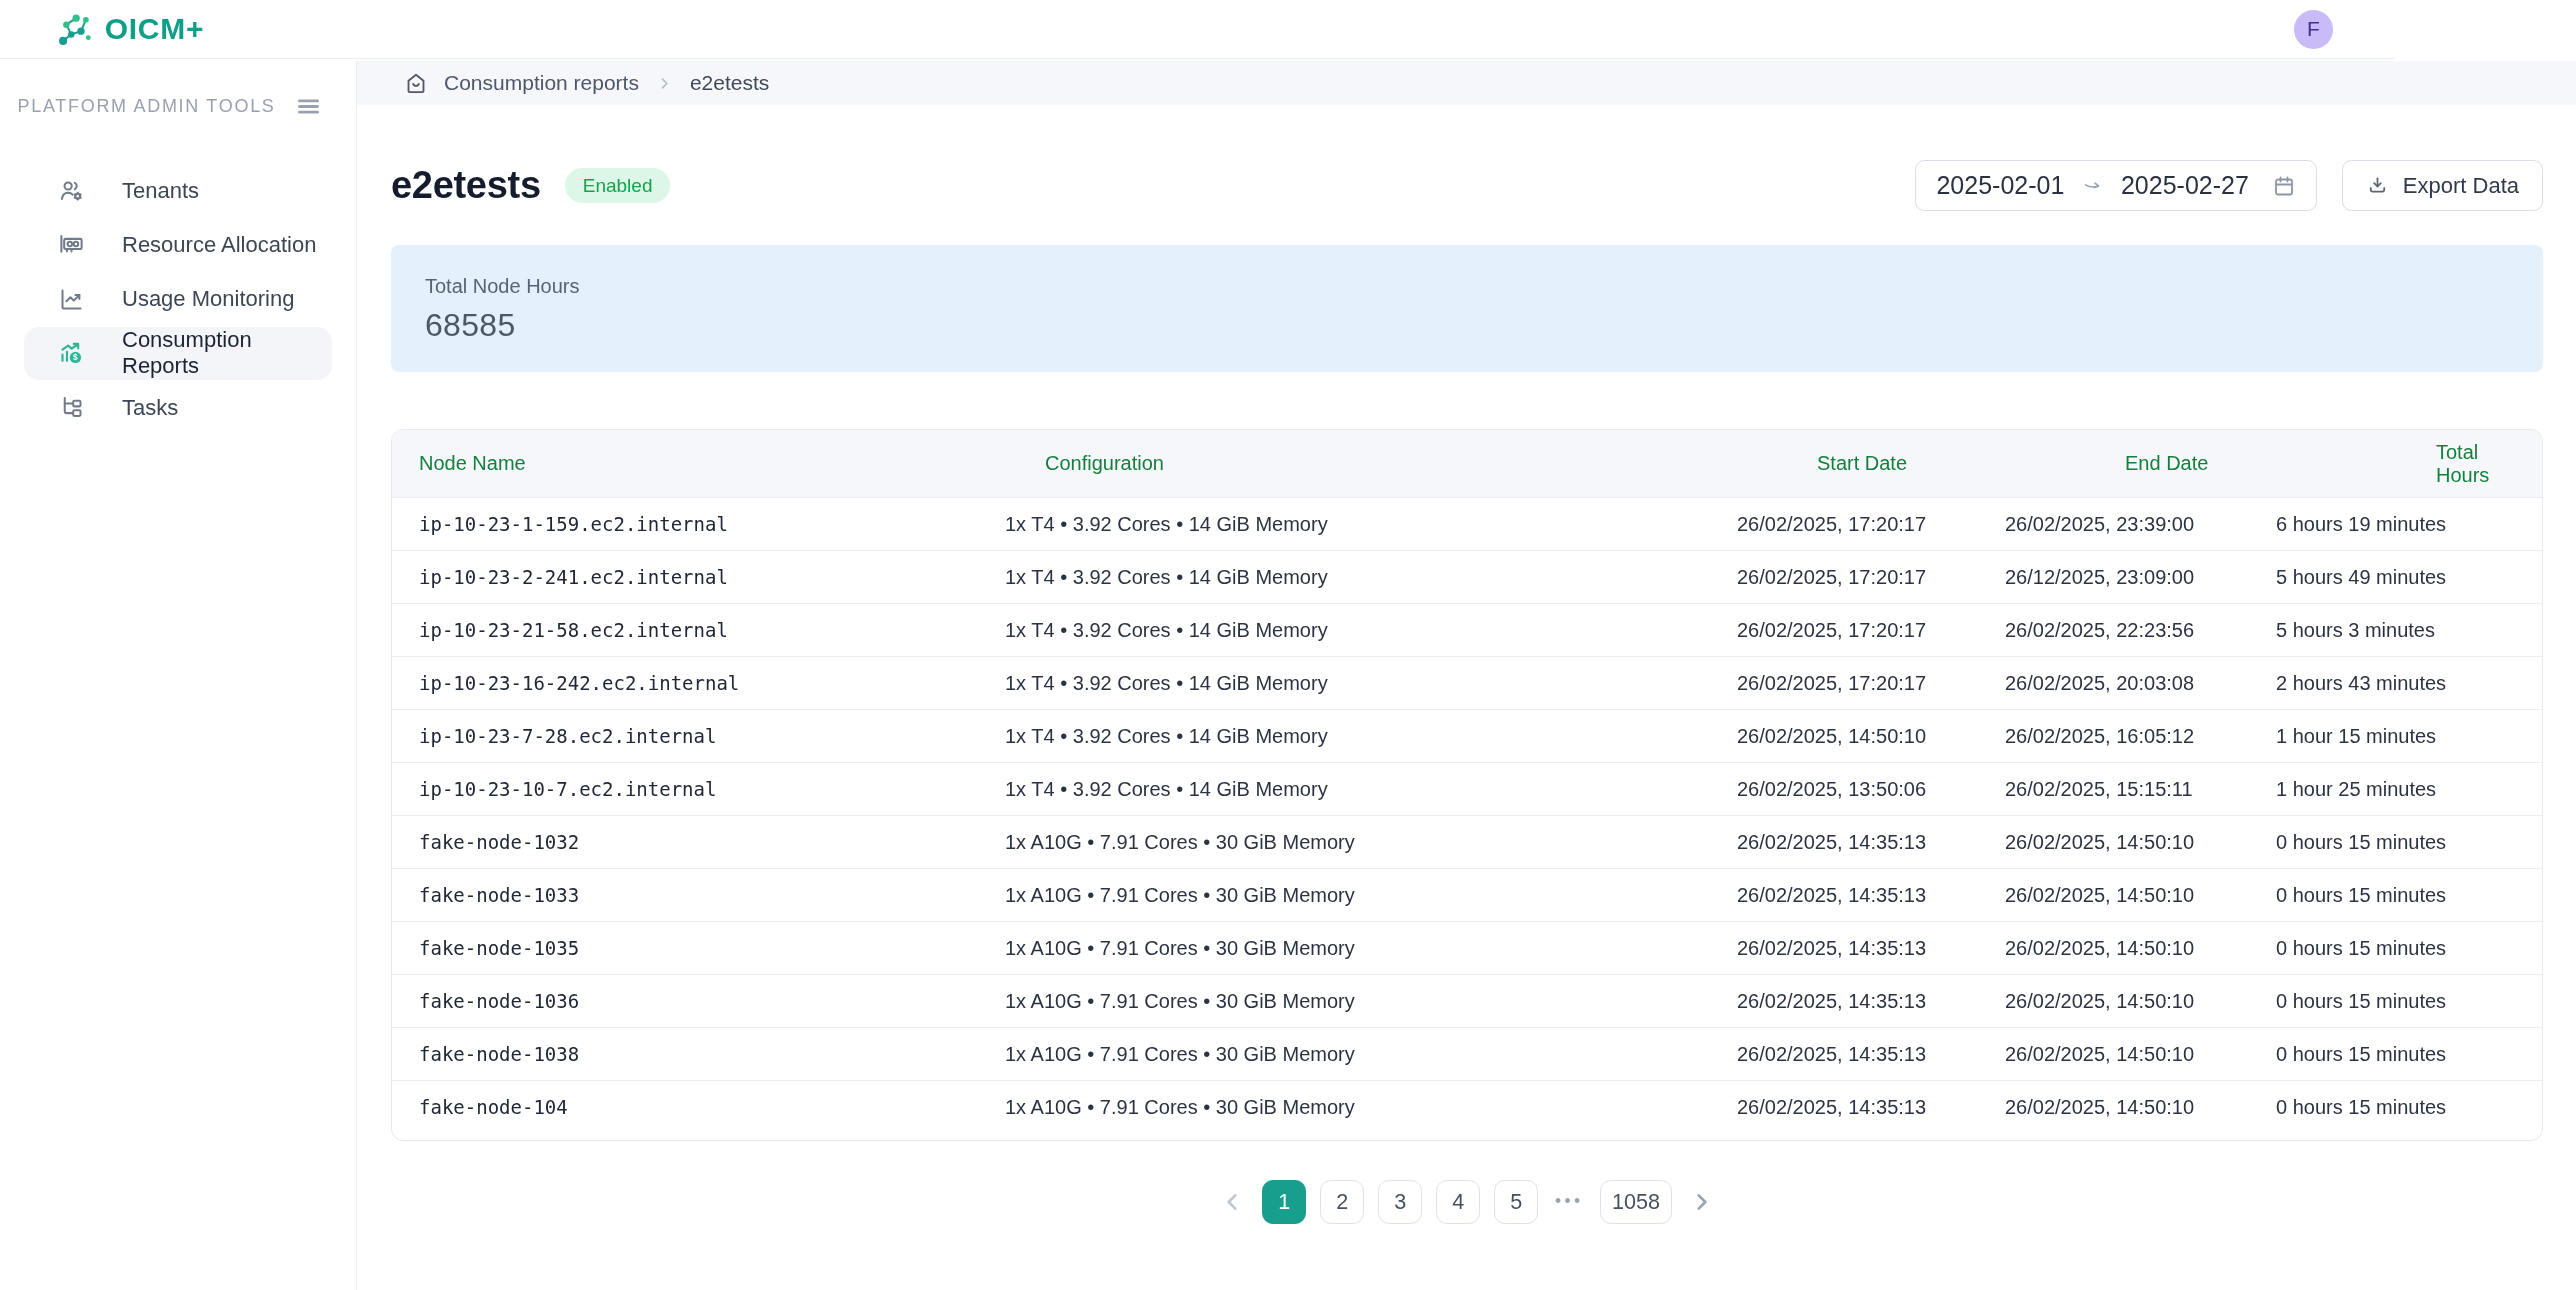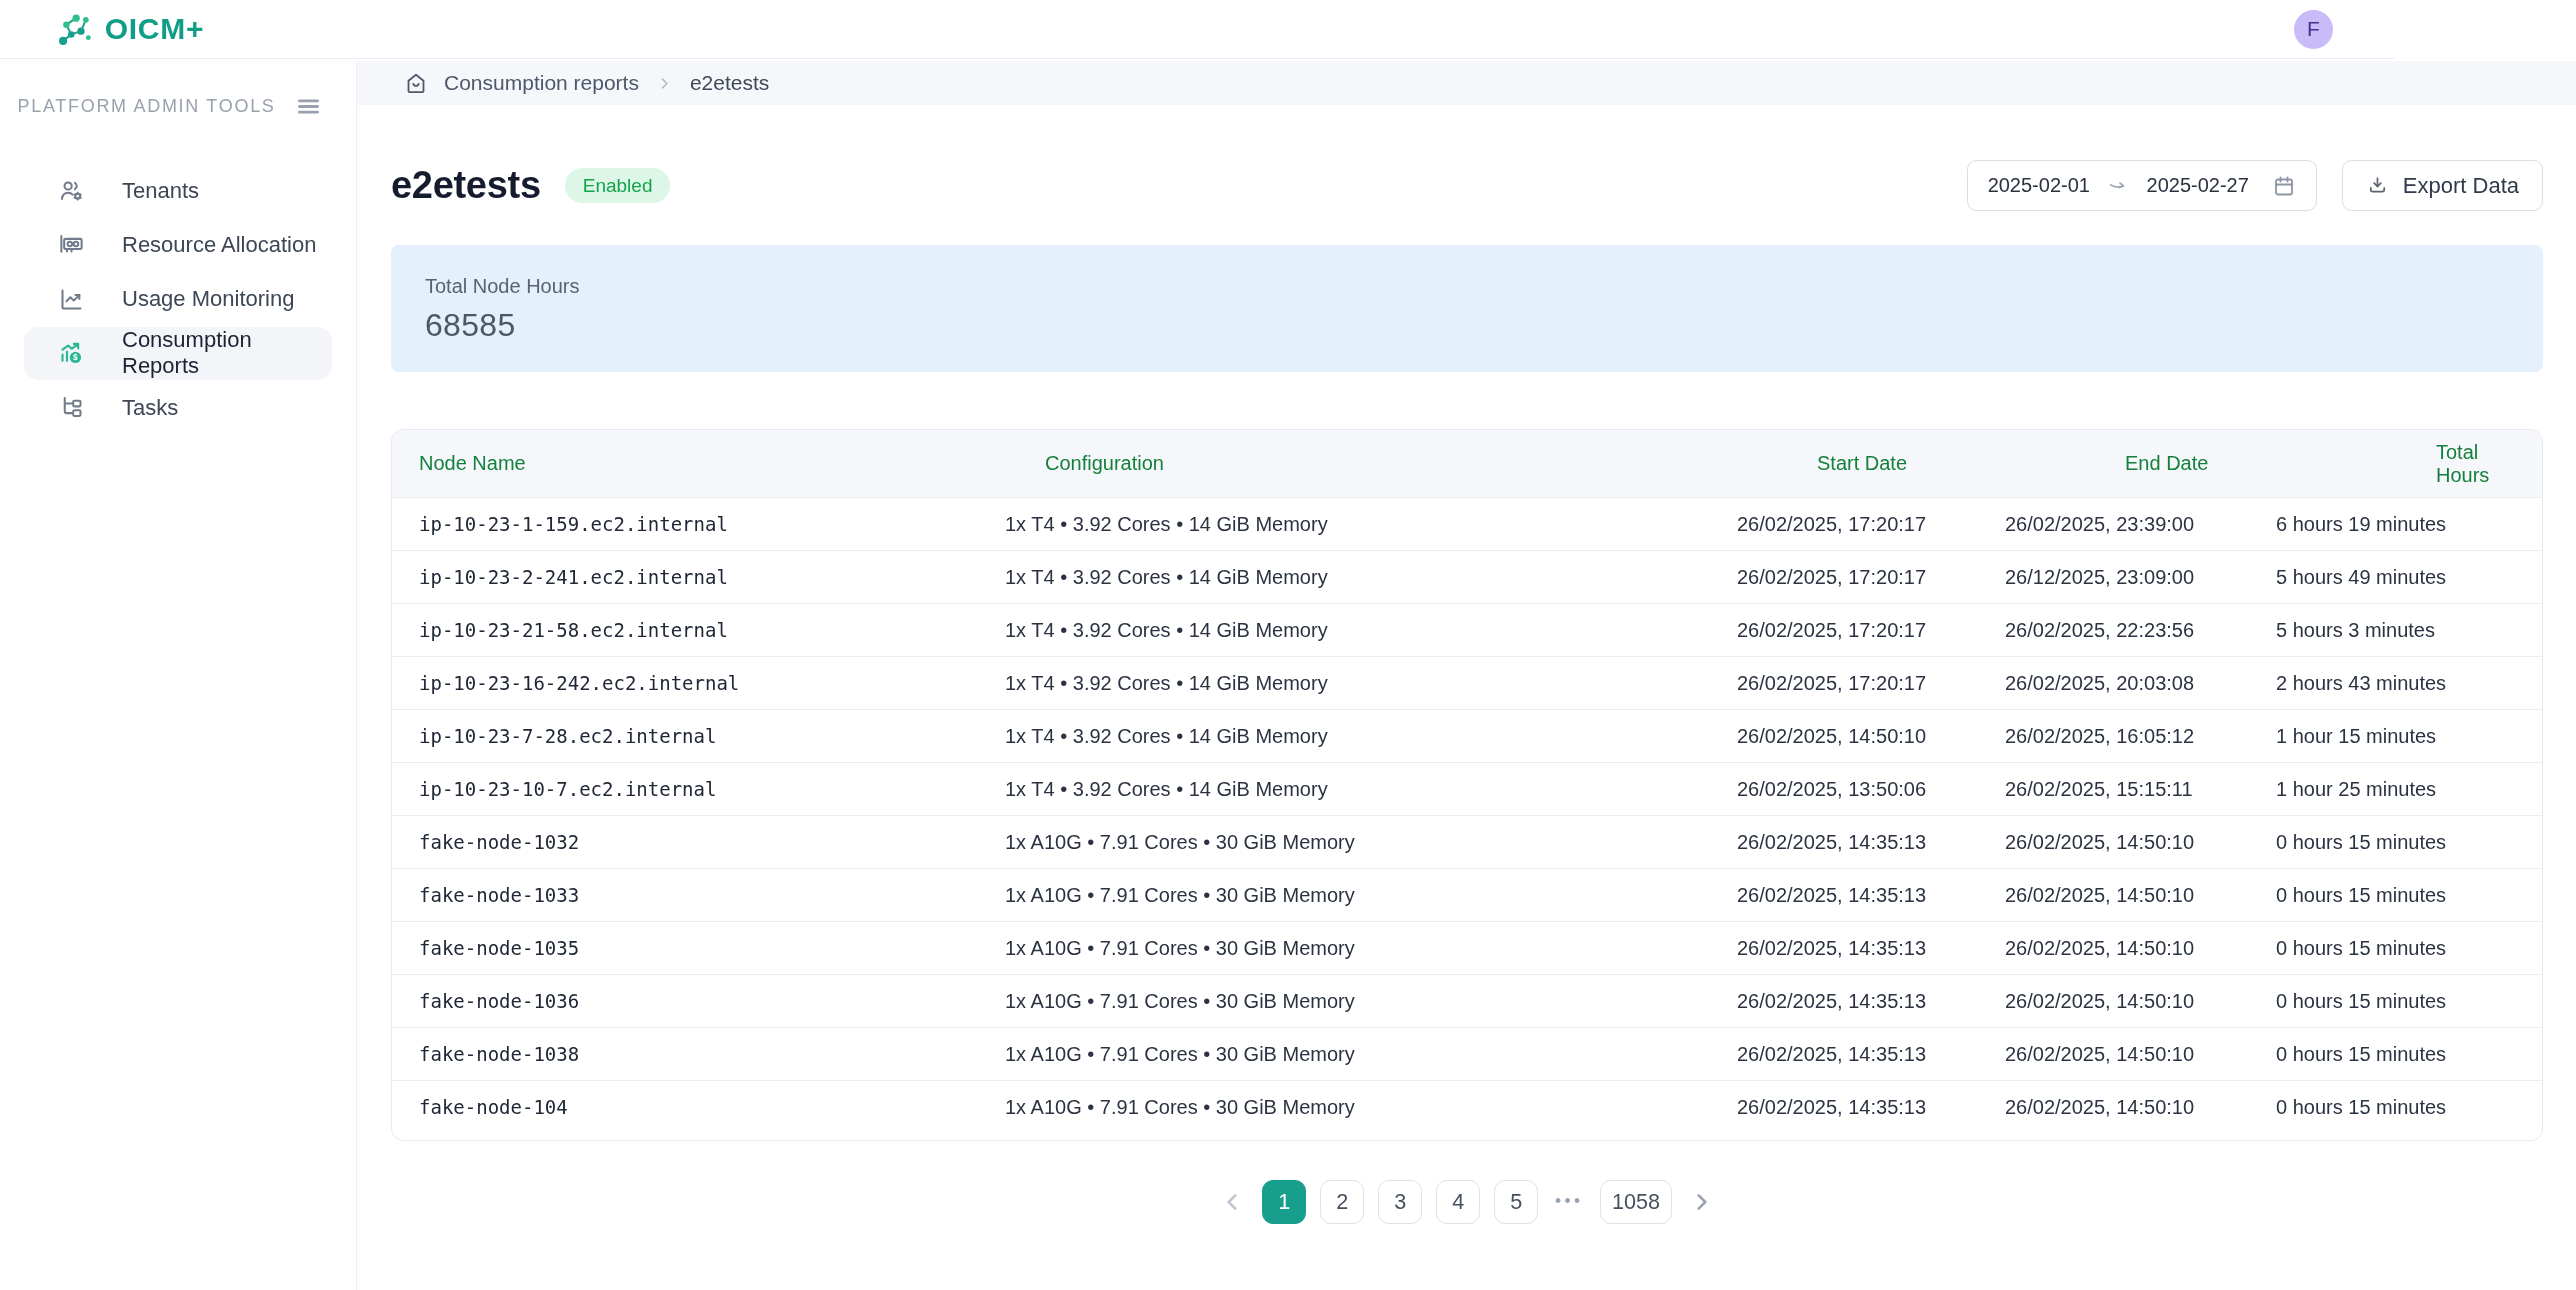--- a/index.html
+++ b/index.html
@@ -43,21 +43,21 @@
 
   .content { padding: 0 33px 0 34px; }
 
   .title-row { margin-top: 55px; display: flex; align-items: center; justify-content: space-between; }
   .title-left { display: flex; align-items: center; gap: 24px; }
   .page-title { font-size: 38px; font-weight: 700; color: #151c2d; letter-spacing: -0.3px; }
   .badge { background: var(--badge_bg, #dcf6e8); color: var(--badge_text, #16a34a);
     font-size: 19px; padding: 6.7px 18px; border-radius: 673px; }
   .title-right { display: flex; align-items: center; gap: 25.6px; }
   .daterange { display: flex; align-items: center; gap: 17.5px; height: 51px; background: #fff;
-    border: 1.3px solid #d9dee7; border-radius: 9.4px; padding: 0 20px; font-size: 20px; color: #2a3240; cursor: pointer; }
+    border: 1.3px solid #d9dee7; border-radius: 9.4px; padding: 0 20px; font-size: 25px; color: #2a3240; cursor: pointer; }
   .date-arrow { width: 21.6px; height: 21.6px; color: #9aa3b0; }
   .calendar-icon { width: 24px; height: 24px; color: #8d96a5; margin-left: 5.4px; cursor: pointer; }
   .export-btn { display: flex; align-items: center; gap: 13.5px; height: 51px; background: #fff;
     border: 1.3px solid #d9dee7; border-radius: 9.4px; padding: 0 23px; font-size: 22px;
     color: #303a4b; font-weight: 500; font-family: inherit; cursor: pointer; }
   .download-icon { width: 23px; height: 23px; color: #5b6574; }
 
   .summary-card { margin-top: 34px; height: 127px; background: var(--card_bg, #e4f1fc);
     border-radius: 8px; padding: 30px 34px; }
   .summary-label { font-size: 20px; color: #5a6372; }

